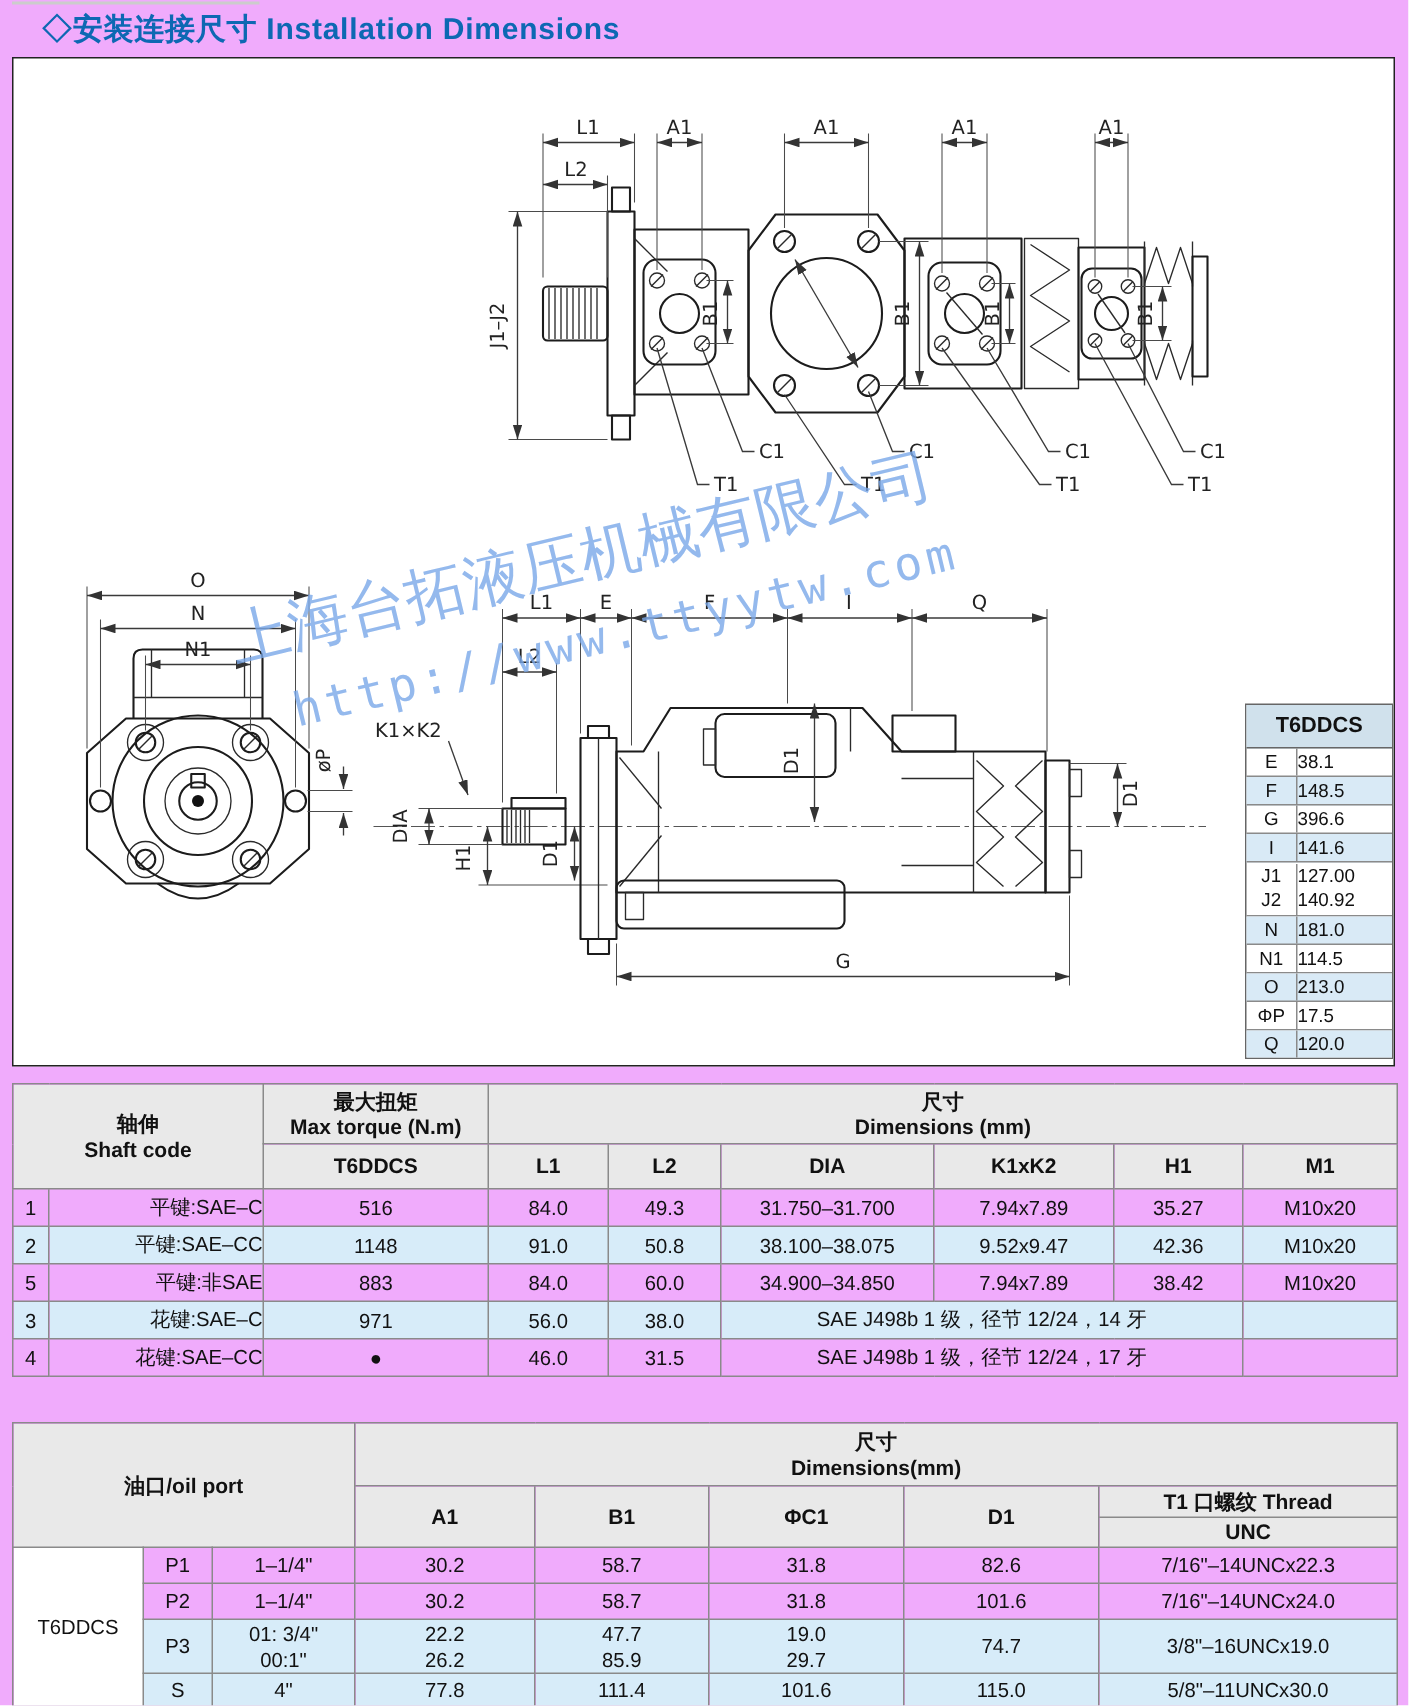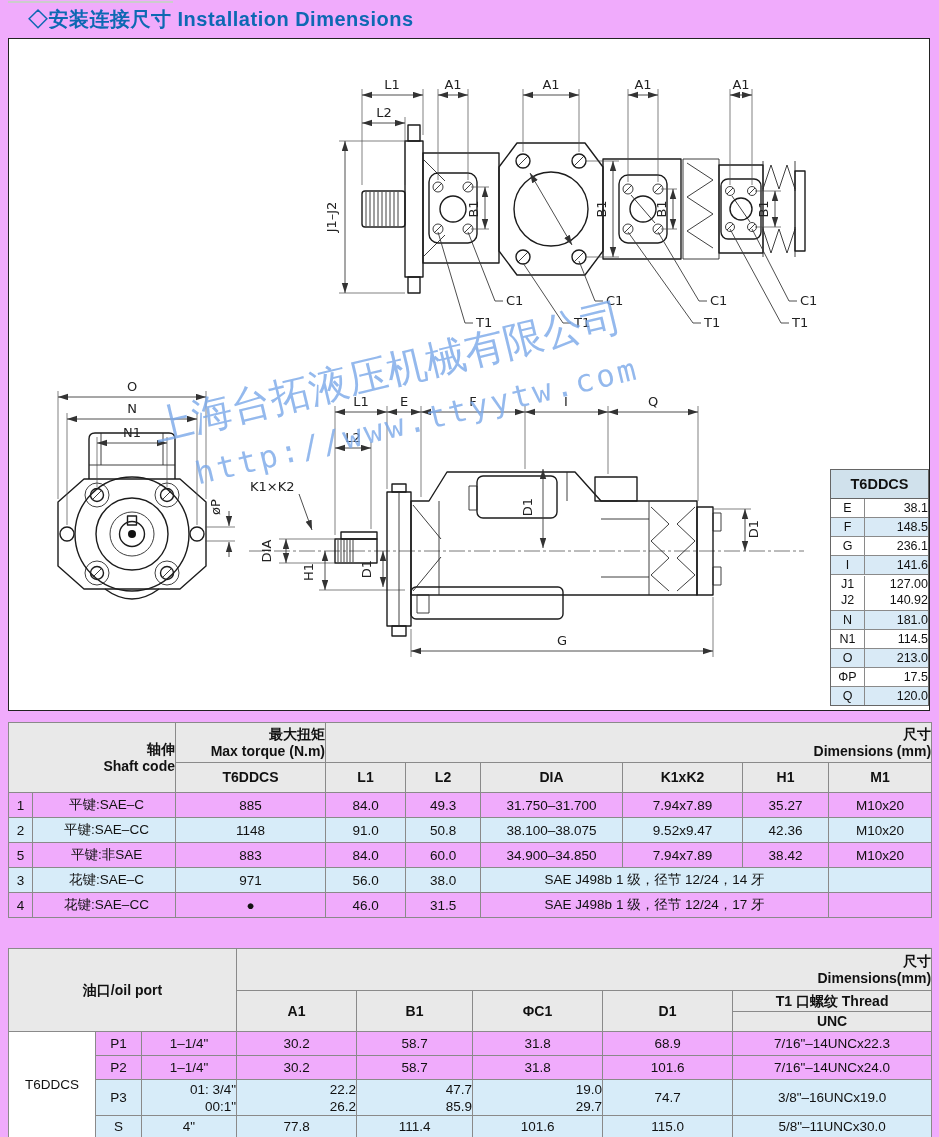--- a/index.html
+++ b/index.html
@@ -20,32 +20,32 @@
   .wm{font-family:"DejaVu Sans",sans-serif;fill:#7aa8e9;opacity:0.8;}
   .wm2{font-family:"DejaVu Sans Mono",monospace;letter-spacing:3px;}
   
   .mini{position:absolute;left:821px;top:430px;width:99px;border:1px solid #666;background:#fff;box-sizing:border-box;}
   .mini .hd{height:28px;line-height:28px;text-align:center;font-weight:bold;font-size:14.5px;background:#d0e1ec;border-bottom:1px solid #666;}
   .mrow{display:flex;border-bottom:1px solid #8a8a8a;font-size:12.5px;height:18px;line-height:18px;}
   .mrow:last-child{border-bottom:none;}
   .mrow.tall{height:34px;line-height:16px;padding-top:1px;}
   .mrow.blue{background:#d9eaf6;}
   .ml{width:33px;border-right:1px solid #8a8a8a;text-align:center;}
-  .mv{flex:1;text-align:right;}
+  .mv{flex:1;text-align:left;}
   .ml i,.mv i{display:block;font-style:normal;}
   
   .dtab{border-collapse:collapse;table-layout:fixed;font-family:"Liberation Sans",sans-serif;color:#111;position:absolute;left:8px;}
   .dtab td{border:1px solid #8a8a8a;text-align:center;font-size:13.5px;padding:0;overflow:hidden;}
   .dtab td.hd{background:#e9e9e9;font-weight:bold;font-size:14px;line-height:17px;}
   .dtab tr.blue td{background:#d7ecf9;}
   .dtab td.wh{background:#fff;}
-  td.name{text-align:center;padding-left:5px;margin-top:36px;}
+  td.name{text-align:right;padding-left:5px;margin-top:36px;}
   #t1{top:722px;width:923px;}
   #t2{top:948px;width:923px;}
-  .ln{display:block;line-height:17px;text-align:right;}
+  .ln{display:block;line-height:17px;}
 </style>
 </head>
 <body>
 
 <div id="page">
   <div id="topline"></div>
   <div id="title">◇安装连接尺寸 Installation Dimensions</div>
 
   <div id="drawbox">
     <svg width="920" height="671" viewBox="0 0 920 671">
@@ -349,21 +349,21 @@
       <div class="mrow">
           <span class="ml">E</span>
           <span class="mv">38.1</span>
         </div>
       <div class="mrow blue">
           <span class="ml">F</span>
           <span class="mv">148.5</span>
         </div>
       <div class="mrow">
           <span class="ml">G</span>
-          <span class="mv">236.1</span>
+          <span class="mv">396.6</span>
         </div>
       <div class="mrow blue">
           <span class="ml">I</span>
           <span class="mv">141.6</span>
         </div>
       <div class="mrow tall">
         <span class="ml">
             <i>J1</i>
             <i>J2</i>
           </span>
@@ -427,21 +427,21 @@
       <td class="hd">L1</td>
       <td class="hd">L2</td>
       <td class="hd">DIA</td>
       <td class="hd">K1xK2</td>
       <td class="hd">H1</td>
       <td class="hd">M1</td>
     </tr>
     <tr style="height:25px">
       <td>1</td>
       <td class="name">平键:SAE–C</td>
-      <td>885</td>
+      <td>516</td>
       <td>84.0</td>
       <td>49.3</td>
       <td>31.750–31.700</td>
       <td>7.94x7.89</td>
       <td>35.27</td>
       <td>M10x20</td>
     </tr>
     <tr style="height:25px" class="blue">
       <td>2</td>
       <td class="name">平键:SAE–CC</td>
@@ -514,21 +514,21 @@
     <tr style="height:20px">
       <td class="hd">UNC</td>
     </tr>
     <tr style="height:24px">
       <td rowspan="4" class="wh">T6DDCS</td>
       <td>P1</td>
       <td>1–1/4"</td>
       <td>30.2</td>
       <td>58.7</td>
       <td>31.8</td>
-      <td>68.9</td>
+      <td>82.6</td>
       <td>7/16"–14UNCx22.3</td>
     </tr>
     <tr style="height:24px">
       <td>P2</td>
       <td>1–1/4"</td>
       <td>30.2</td>
       <td>58.7</td>
       <td>31.8</td>
       <td>101.6</td>
       <td>7/16"–14UNCx24.0</td>

